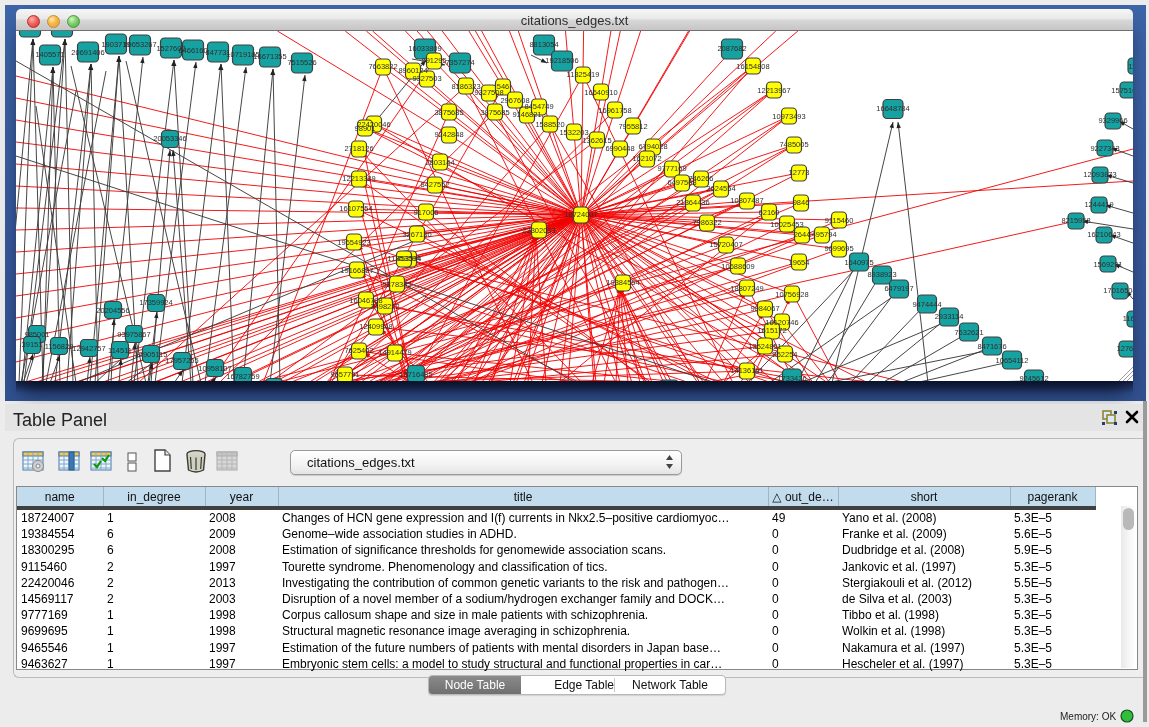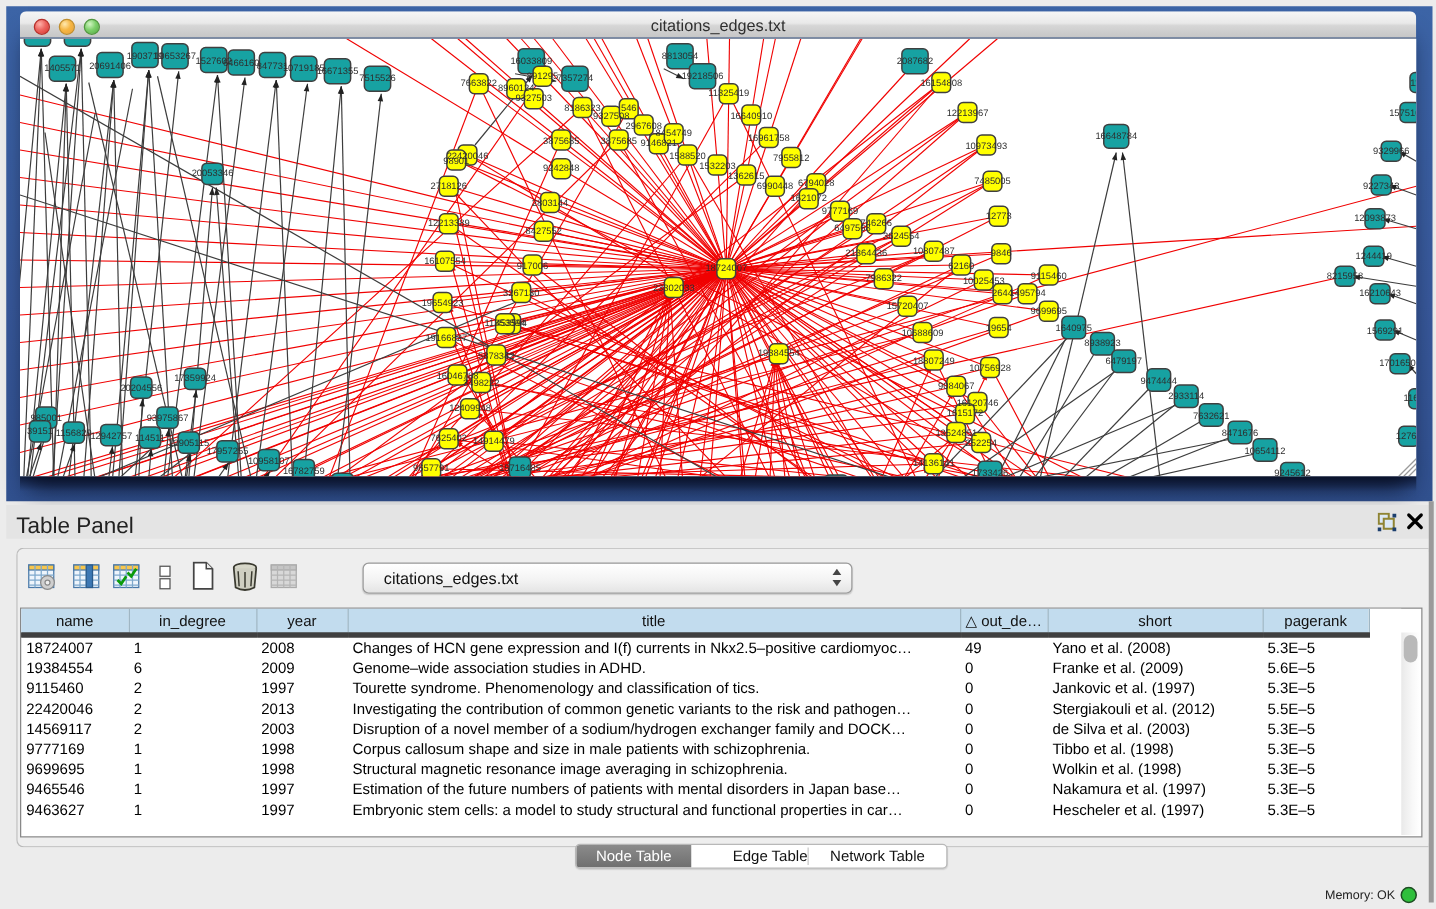--- a/index.html
+++ b/index.html
@@ -967,20 +967,30 @@
 <td>19384554</td>
 <td>6</td>
 <td>2009</td>
 <td>Genome–wide association studies in ADHD.</td>
 <td>0</td>
 <td>Franke et al. (2009)</td>
 <td>5.6E–5</td>
 <td></td>
 </tr>
 <tr>
+<td>18300295</td>
+<td>6</td>
+<td>2008</td>
+<td>Estimation of significance thresholds for genomewide association scans.</td>
+<td>0</td>
+<td>Dudbridge et al. (2008)</td>
+<td>5.9E–5</td>
+<td></td>
+</tr>
+<tr>
 <td>9115460</td>
 <td>2</td>
 <td>1997</td>
 <td>Tourette syndrome. Phenomenology and classification of tics.</td>
 <td>0</td>
 <td>Jankovic et al. (1997)</td>
 <td>5.3E–5</td>
 <td></td>
 </tr>
 <tr>
@@ -1042,21 +1052,21 @@
 <td>Hescheler et al. (1997)</td>
 <td>5.3E–5</td>
 <td></td>
 </tr>
 </tbody>
       </table>
 <div class="abs" style="left:1104px;top:19px;width:15px;height:162px;background:linear-gradient(90deg,#e9e9e9,#f8f8f8 60%,#fff);"></div>
 <div class="abs" style="left:1106px;top:21px;width:11px;height:22px;background:#b9b9b9;border-radius:6px;"></div>
     </div>
 </div>
-<div class="abs" style="left:428px;top:675px;width:296px;height:18px;border:1px solid #b8b8b8;border-radius:4px;background:#fff;box-shadow:0 1px 1px rgba(0,0,0,.12);overflow:hidden;margin-left:32px;">
+<div class="abs" style="left:428px;top:675px;width:296px;height:18px;border:1px solid #b8b8b8;border-radius:4px;background:#fff;box-shadow:0 1px 1px rgba(0,0,0,.12);overflow:hidden;">
 <div class="abs" style="left:0;top:0;width:92px;height:18px;background:linear-gradient(180deg,#8b8b8b,#6f6f6f);color:#fff;text-align:center;font-size:12px;line-height:18px;">Node Table</div>
 <div class="abs" style="left:92px;top:0;width:93px;height:18px;color:#111;text-align:right;font-size:12px;line-height:18px;">Edge Table</div>
 <div class="abs" style="left:185px;top:0;width:1px;height:18px;background:#c9c9c9;margin-top:2px;height:14px;"></div>
 <div class="abs" style="left:186px;top:0;width:110px;height:18px;color:#111;text-align:center;font-size:12px;line-height:18px;">Network Table</div>
 </div>
 <div class="abs" style="left:1060px;top:711px;font-size:10px;color:#222;">Memory: OK</div>
 <svg class="abs" style="left:1120px;top:709px" width="14" height="14">
     <circle cx="7" cy="7" r="6" fill="#2fbf3c" stroke="#1d4d22" stroke-width="1.2"></circle>
   </svg>
 

